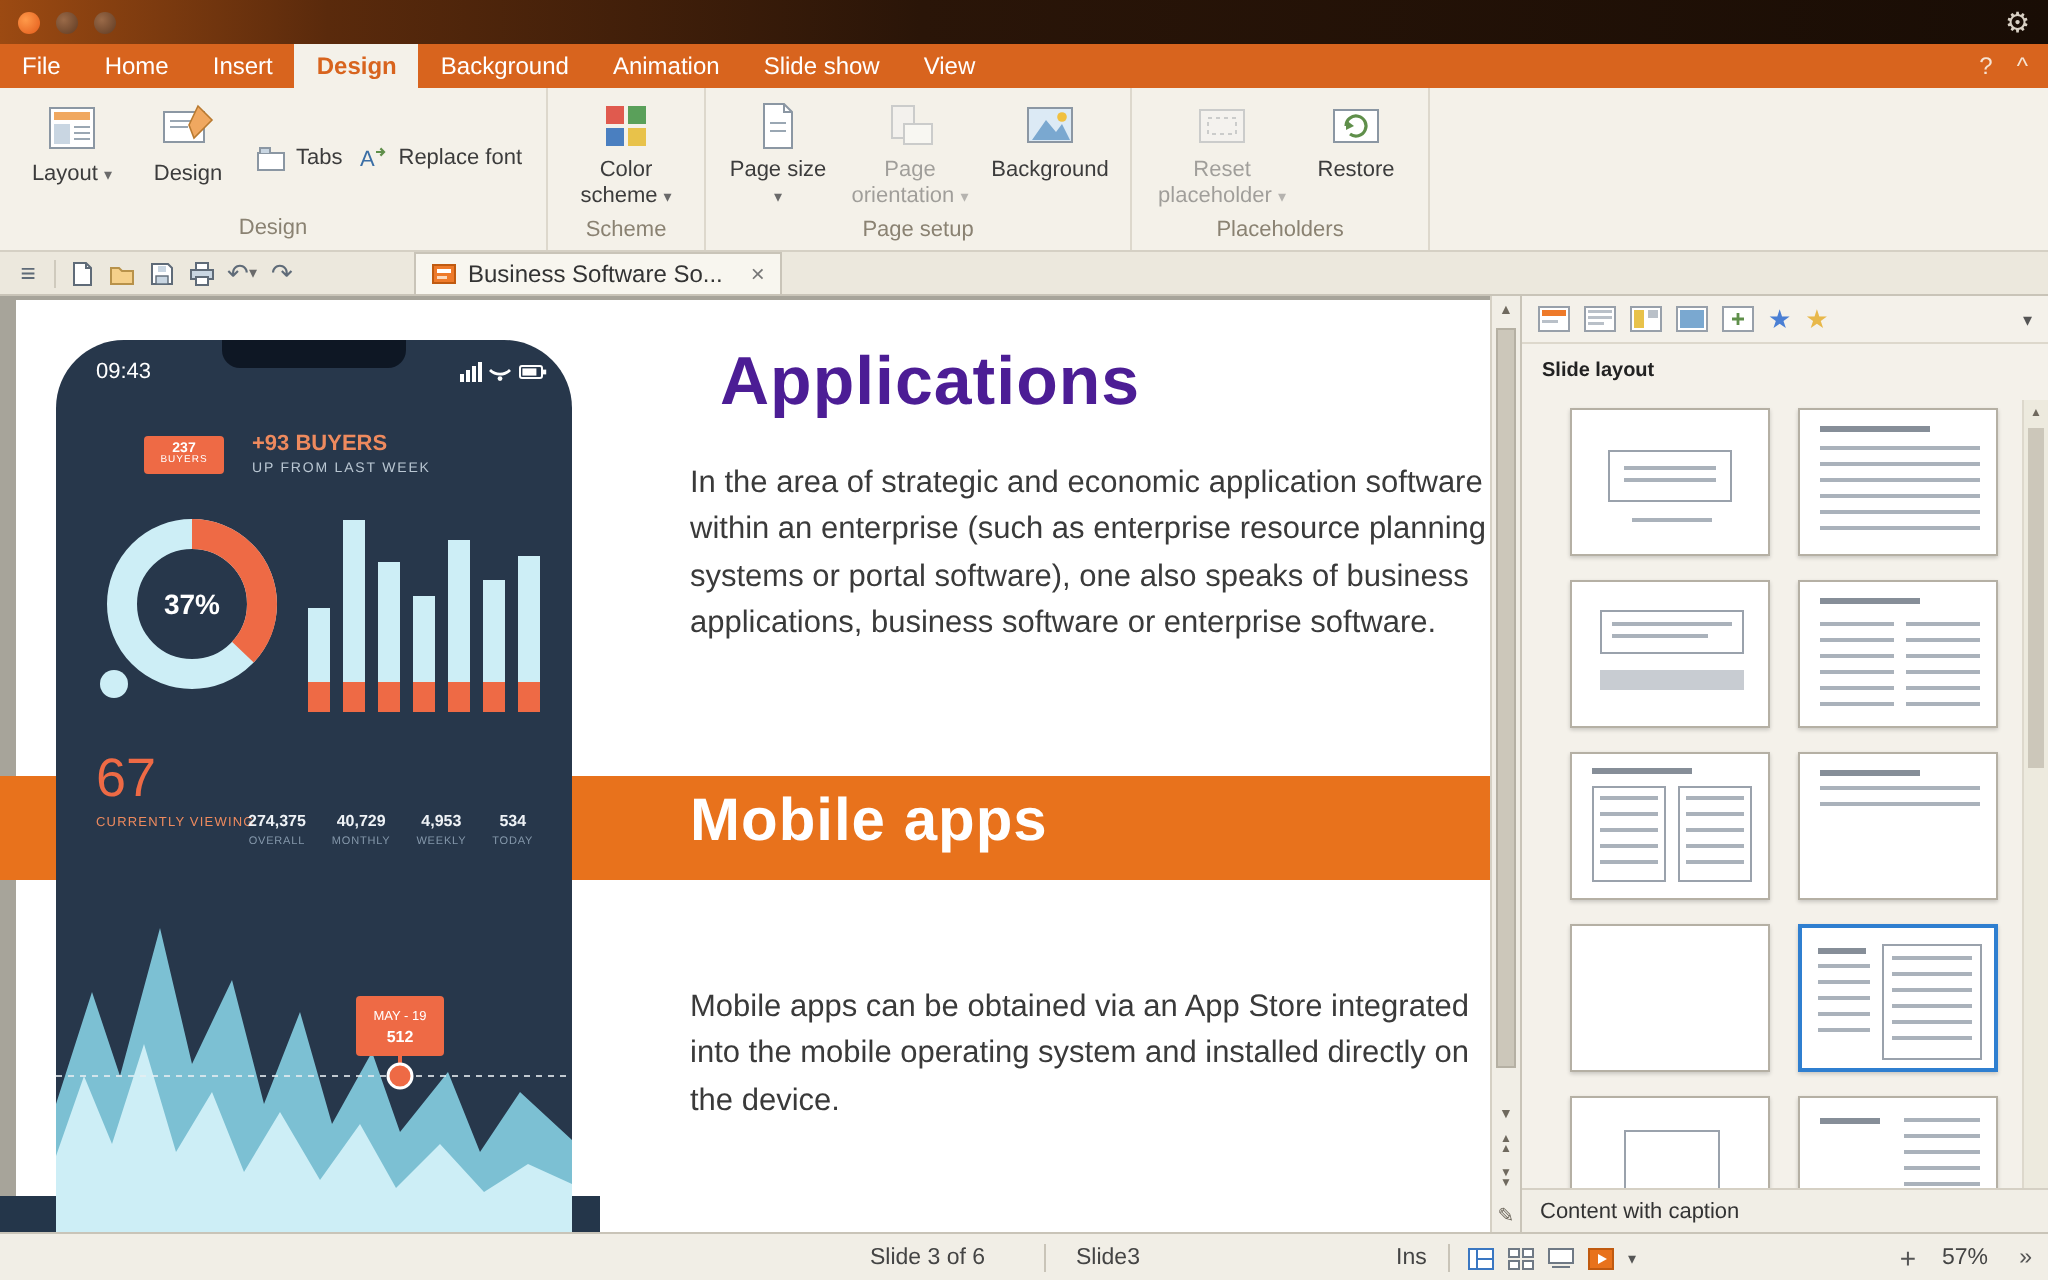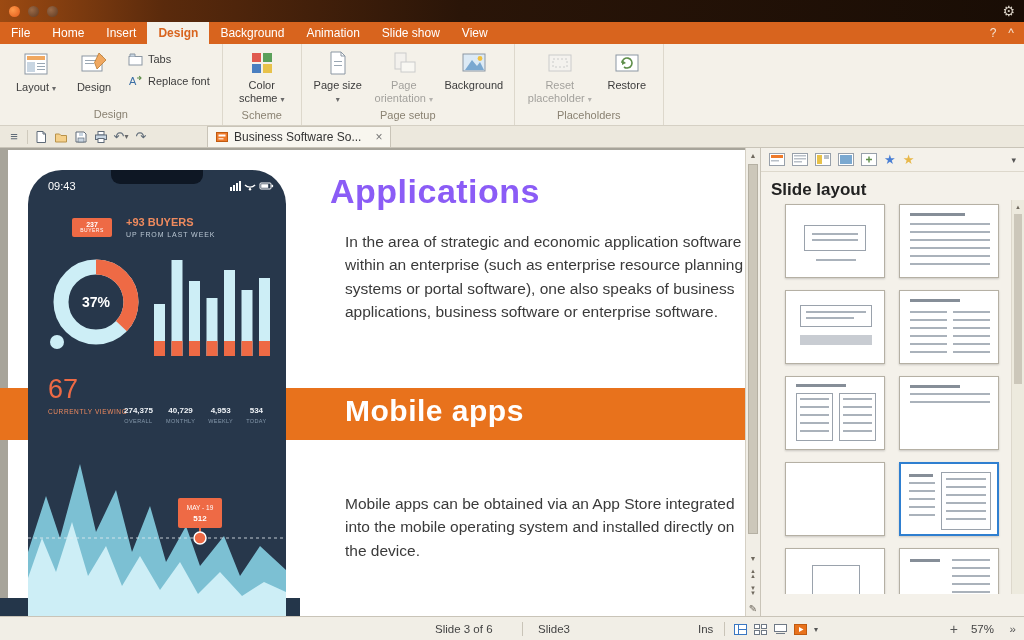--- a/index.html
+++ b/index.html
@@ -25,37 +25,37 @@
   
   .ribbon { position:absolute; top:44px; left:0; right:0; height:82px; background:#f4f1e9;
     border-bottom:1px solid #d5d0c4; display:flex; }
   .rgroup { display:flex; flex-direction:column; border-right:1px solid #ddd8cc; }
   .rbuttons { flex:1; display:flex; align-items:stretch; padding:3px 8px 0; gap:2px; }
   .rgroup-label { height:20px; line-height:18px; text-align:center; font-size:11px; color:#8a8272; }
   .bigbtn { display:flex; flex-direction:column; align-items:center; width:56px; padding:2px 1px; gap:2px;
     font-size:11px; color:#3c3c3c; text-align:center; line-height:1.15; border-radius:2px; }
   .bigbtn .blabel { display:block; }
   .caret { font-size:8px; color:#6a6a6a; }
-  .smallcol { display:flex; flex-direction:column; justify-content:flex-start; gap:8px; padding:5px 4px 0; }
+  .smallcol { display:flex; flex-direction:row; justify-content:flex-start; gap:8px; padding:5px 4px 0; }
   .smallbtn { display:flex; align-items:center; gap:5px; font-size:11px; color:#3c3c3c; }
   .disabled { opacity:.45; }
 
   
   .quickbar { position:absolute; top:126px; left:0; right:0; height:22px; background:#ece8dd;
     border-bottom:1px solid #c9c4b8; display:flex; align-items:flex-end; padding:0 4px; }
   .qicon { width:20px; height:21px; display:flex; align-items:center; justify-content:center; color:#5f6b78; font-size:13px; }
   .qsep { width:1px; height:14px; background:#cfcabd; margin:0 3px 3px; }
   .doc-tab { margin-left:56px; height:21px; background:#f8f6ef; border:1px solid #c9c4b8; border-bottom:none;
     display:flex; align-items:center; gap:6px; padding:0 8px; font-size:12px; color:#333; }
   .doc-tab .close { color:#777; font-size:12px; margin-left:8px; }
 
   
   .workspace { position:absolute; top:148px; left:0; width:745px; bottom:24px; background:#a7a49a; overflow:hidden; }
   .slide { position:absolute; left:8px; top:2px; width:737px; height:640px; background:#fff; }
-  .slide-title { position:absolute; left:322px; top:22px; font-size:34px; font-weight:600; color:#8b5cf6; letter-spacing:.5px; }
+  .slide-title { position:absolute; left:352px; top:22px; font-size:34px; font-weight:600; color:#4c1d95; letter-spacing:.5px; }
   .slide-p1 { position:absolute; left:337px; top:80px; width:400px; font-size:15.5px; line-height:1.5; color:#3a3a3a; }
   .band { position:absolute; left:-8px; right:0; top:238px; height:52px; background:#e8721c; z-index:1; }
   .band-title { position:absolute; left:345px; top:6px; font-size:30px; font-weight:bold; color:#fff; letter-spacing:.5px; }
   .slide-p2 { position:absolute; left:337px; top:342px; width:400px; font-size:15.5px; line-height:1.5; color:#3a3a3a; }
   .navy-strip { position:absolute; left:-8px; top:448px; width:300px; height:22px; background:#24364a; z-index:1; }
 
   
   .phone { position:absolute; left:20px; top:20px; width:258px; height:470px; background:#27374b;
     border-radius:34px 34px 0 0; z-index:2; overflow:hidden; }
   .notch { position:absolute; left:83px; top:0; width:92px; height:14px; background:#0e1724; border-radius:0 0 9px 9px; }
@@ -85,21 +85,21 @@
   .vs-cluster { position:absolute; bottom:2px; left:0; right:0; display:flex; flex-direction:column; align-items:center; gap:7px; color:#6f695e; }
   .dbl { display:flex; flex-direction:column; line-height:5px; font-size:6px; }
   .vs-pen { font-size:10px; }
 
   
   .panel { position:absolute; top:148px; left:760px; right:0; bottom:24px; background:#f4f1ea; border-left:1px solid #c9c4b8; }
   .panel-toolbar { height:24px; display:flex; align-items:center; gap:7px; padding:0 8px; border-bottom:1px solid #ddd8cc; }
   .pt-star-blue { color:#4a7fd4; font-size:13px; }
   .pt-star-yellow { color:#e8b84a; font-size:13px; }
   .pt-caret { margin-left:auto; color:#555; font-size:9px; }
-  .panel-title { padding:8px 10px 2px; font-size:17px; font-weight:bold; color:#222; }
+  .panel-title { padding:8px 10px 2px; font-size:10px; font-weight:bold; color:#222; }
   .thumbs { position:absolute; top:52px; bottom:22px; left:12px; right:14px; overflow:hidden;
     display:grid; grid-template-columns:100px 100px; gap:12px 14px; justify-content:center; align-content:start; padding-top:4px; }
   .thumb { position:relative; width:100px; height:74px; background:#fff; border:1px solid #b5b0a4; box-shadow:0 1px 2px rgba(0,0,0,.18); }
   .thumb.selected { border:2px solid #2f7fd0; }
   .tl { position:absolute; height:2px; background:#aab2bb; }
   .tl.dark { background:#868e98; height:3px; }
   .tb { position:absolute; border:1px solid #9aa2ac; background:#fff; }
   .lines { position:absolute; background:repeating-linear-gradient(to bottom,#aab2bb 0 2px,transparent 2px 8px); }
   .gbar { position:absolute; background:#c8ccd2; }
   .panel-scroll { position:absolute; top:52px; bottom:22px; right:0; width:13px; background:#edeade; border-left:1px solid #ddd8cc; }
@@ -501,20 +501,23 @@
       <div class="tl dark" style="left:10px;top:10px;width:30px;"></div>
       <div class="lines" style="left:52px;top:10px;width:38px;height:52px;"></div>
     </div>
   </div>
 
   <div class="panel-scroll">
     <div class="ps-btn">▲</div>
     <div class="ps-thumb"></div>
   </div>
 
+  <div class="panel-footer">
+    <span>Content with caption</span>
+  </div>
 </div>
 
 <div class="statusbar">
   <div class="sb-item" style="left:435px">Slide 3 of 6</div>
   <div class="sb-sep" style="left:522px"></div>
   <div class="sb-item" style="left:538px">Slide3</div>
   <div class="sb-item" style="left:698px">Ins</div>
   <div class="sb-sep" style="left:724px"></div>
   <div class="sb-item sb-icons" style="left:734px">
     <svg width="13" height="11" viewBox="0 0 13 11">

